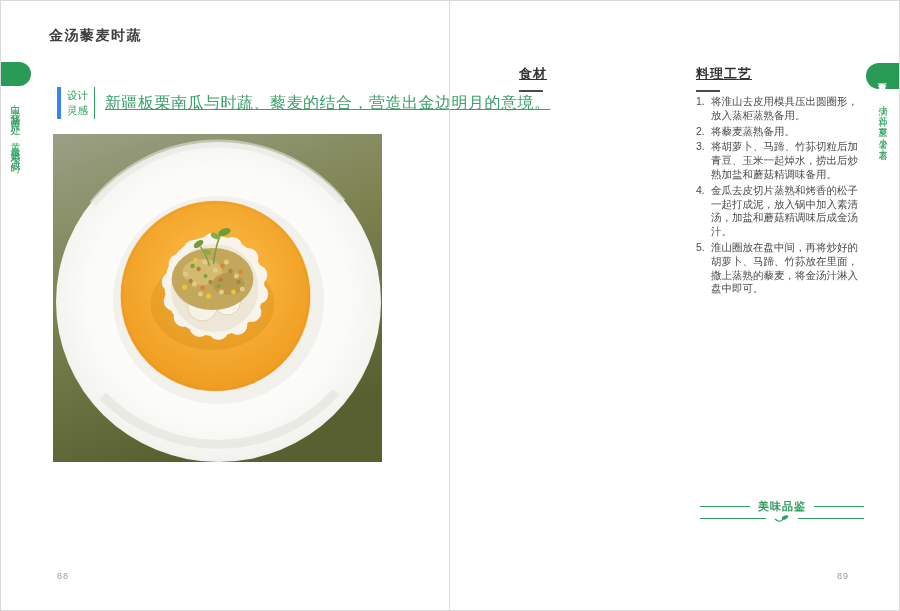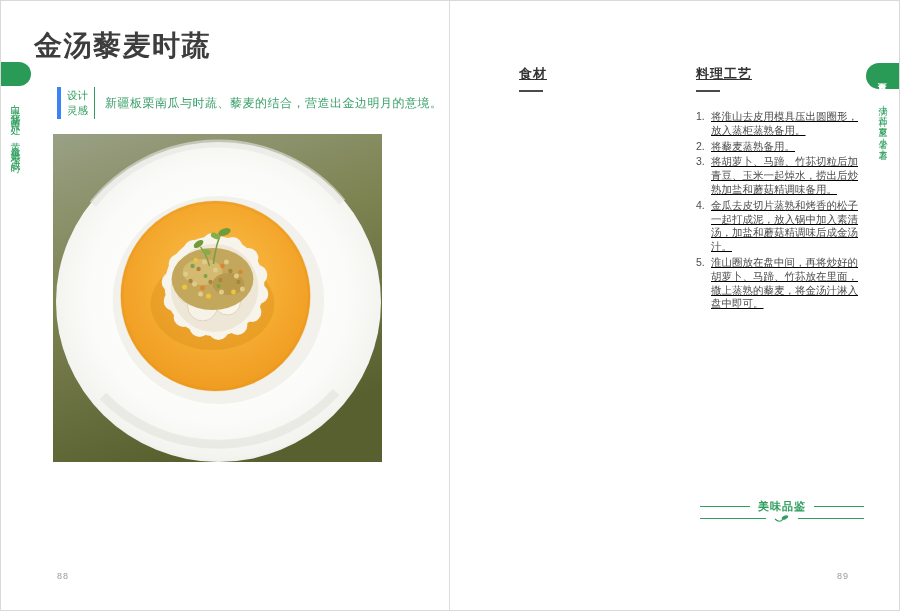--- a/index.html
+++ b/index.html
@@ -5,40 +5,40 @@
   html,body{margin:0;padding:0;background:#fff;}
   body{font-family:"Liberation Sans","DejaVu Sans",sans-serif;}
   #spread{position:relative;width:898px;height:609px;border:1px solid #d9d9d9;background:#fff;overflow:hidden;}
   .divider{position:absolute;left:448px;top:0;width:1px;height:609px;background:#dcdcdc;}
 
   
   .edge-tab{position:absolute;background:#2a9a57;}
   .left-tab{left:0;top:61px;width:30px;height:24px;border-radius:0 12px 12px 0;}
   .poem{position:absolute;left:9px;top:95px;writing-mode:vertical-rl;text-orientation:upright;
         font-size:10px;color:#2f9e5e;letter-spacing:3.5px;line-height:1;}
-  .recipe-title{position:absolute;left:33px;top:26px;margin:0;font-size:28px;font-weight:bold;
+  .recipe-title{position:absolute;left:48px;top:26px;margin:0;font-size:14px;font-weight:bold;
         color:#3d3d3d;letter-spacing:1.5px;}
   .design{position:absolute;left:56px;top:86px;display:flex;align-items:center;}
   .design-label{display:flex;flex-direction:column;font-size:10.5px;line-height:1.45;color:#2f9e5e;
         border-left:4px solid #3b82f6;border-right:1px solid #2f9e5e;padding:1px 6px;}
-  .design-text{margin:0 0 0 10px;font-size:12px;color:#3aa06a;white-space:nowrap;letter-spacing:0.5px;}
+  .design-text{margin:0 0 0 10px;font-size:16px;color:#3aa06a;white-space:nowrap;letter-spacing:0.5px;text-decoration:underline;}
   .photo{position:absolute;left:52px;top:133px;width:329px;height:328px;}
   .photo svg{display:block;width:100%;height:100%;}
   .pagenum{position:absolute;top:570px;font-size:9px;color:#9a9a9a;letter-spacing:1px;}
   .pagenum.pn-left{left:56px;}
   .pagenum.pn-right{left:836px;}
 
   
   .col-heading{margin:0;font-size:13px;font-weight:bold;color:#333;letter-spacing:1px;text-decoration:underline;}
   .rule{width:24px;height:2px;background:#4a4a4a;margin-top:7px;}
   .ingredients{position:absolute;left:518px;top:64px;width:160px;}
   .ingredients ul{list-style:none;margin:13px 0 0 0;padding:0;}
   .ingredients li{font-size:10.5px;line-height:13.6px;color:#4c4c4c;}
   .process{position:absolute;left:695px;top:64px;width:168px;}
-  .process ol{list-style:none;margin:18px 0 0 0;padding:0;counter-reset:step;text-decoration:underline;}
+  .process ol{list-style:none;margin:3px 0 0 0;padding:0;counter-reset:step;}
   .process li{position:relative;padding-left:15px;font-size:10.5px;line-height:13.8px;color:#4c4c4c;
         margin-bottom:2px;counter-increment:step;}
   .process li::before{content:counter(step) ".";position:absolute;left:0;top:0;color:#4c4c4c;}
   .tasting{position:absolute;left:699px;top:498px;width:164px;color:#2f9e5e;}
   .t-row{display:flex;align-items:center;}
   .t-line{flex:1;height:1px;background:#2f9e5e;}
   .t-title{font-size:11px;font-weight:bold;padding:0 8px;letter-spacing:1px;color:#2f9e5e;}
   .t-body{margin:8px 2px;font-size:10.5px;line-height:1.75;letter-spacing:0.5px;}
   .t-leaf{padding:0 8px;display:flex;align-items:center;}
   .terms{position:absolute;right:0;top:62px;width:33px;display:flex;flex-direction:column;align-items:center;}

